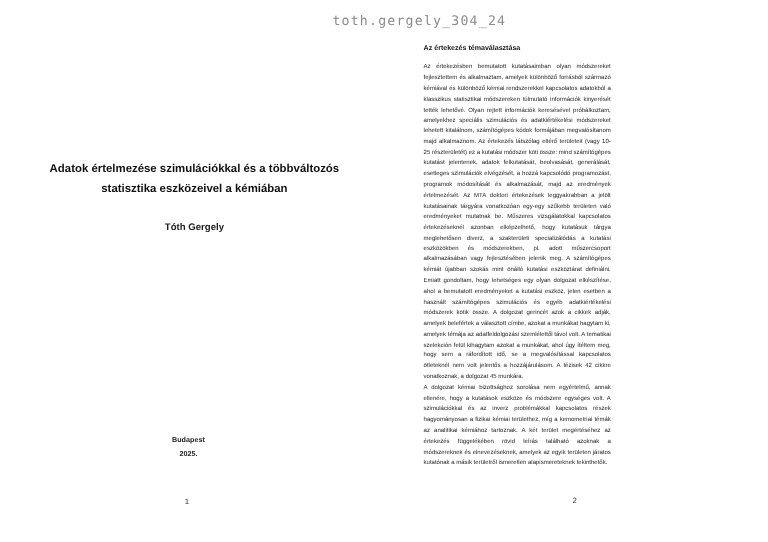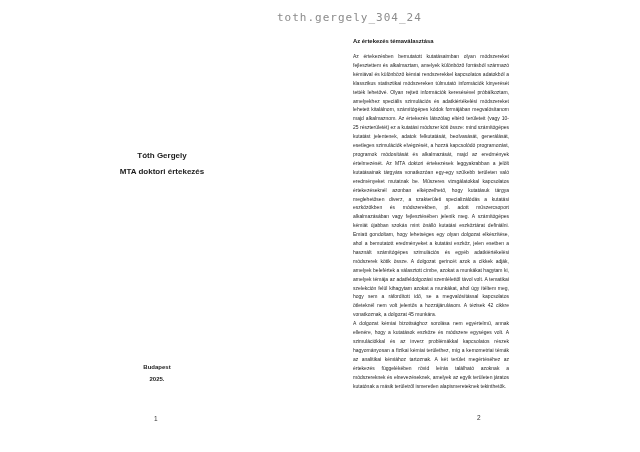--- a/index.html
+++ b/index.html
@@ -85,23 +85,23 @@
   .right-body p { margin: 0; }
 </style>
 </head>
 <body>
 
 <div class="canvas">
 
   <div class="filename">toth.gergely_304_24</div>
 
   <div class="left-page">
+    <h1 class="doc-title">Adatok értelmezése szimulációkkal és a többváltozós statisztika eszközeivel a kémiában</h1>
     <div class="author-block">
       <div>Tóth Gergely</div>
-      <div>MTA doktori értekezés</div>
     </div>
   </div>
 
   <div class="imprint">
     <div>Budapest</div>
     <div>2025.</div>
   </div>
 
   <div class="page-num page-num-1">1</div>
 

